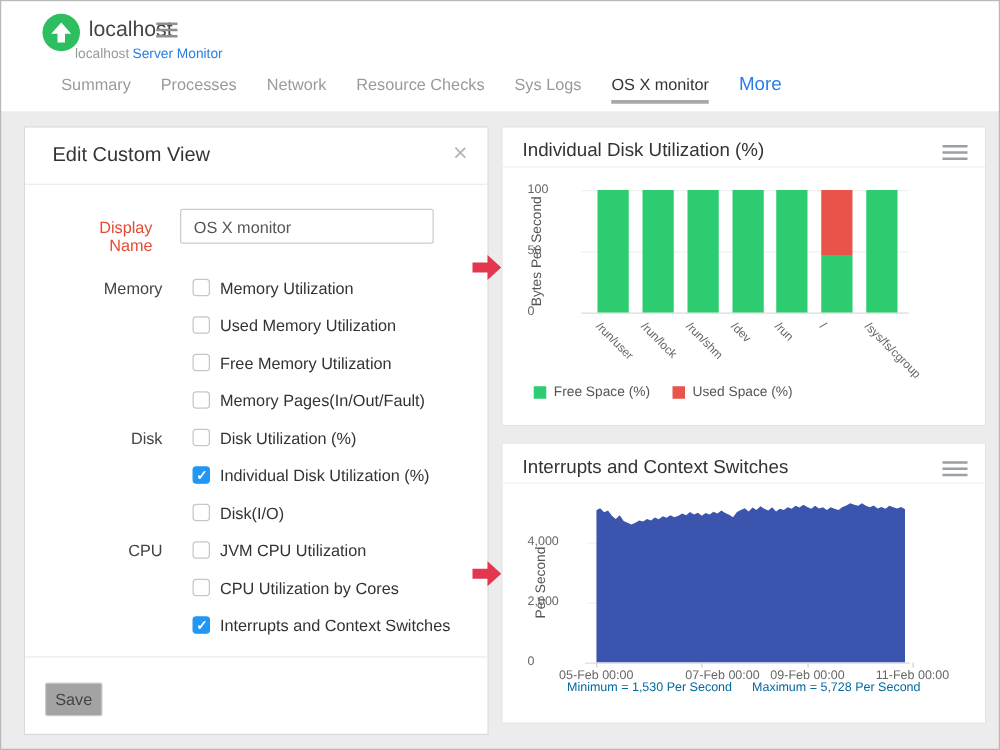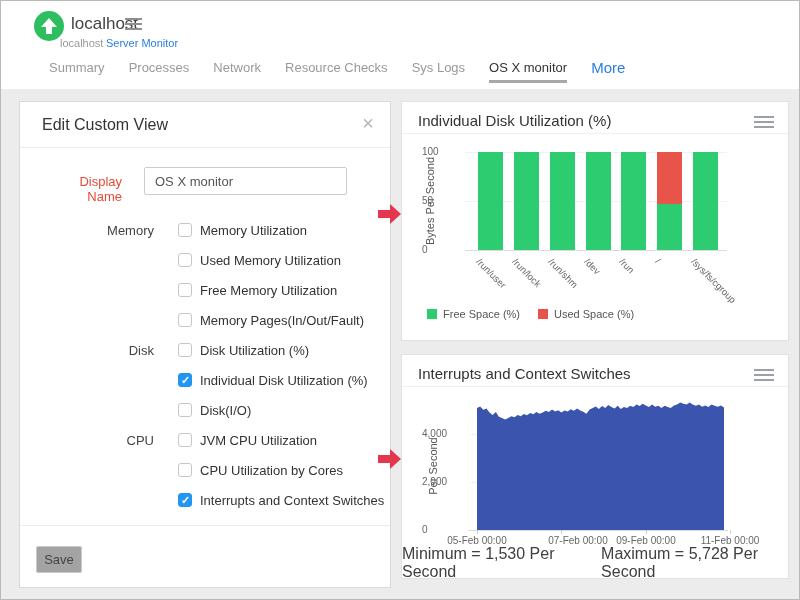--- a/index.html
+++ b/index.html
@@ -19,21 +19,21 @@
   .tab.active { color:#333; border-bottom:3px solid #a8a8a8; padding-bottom:5px; }
   .tab.more { color:#2a7de2; font-size:15px; }
 
   
   .edit-panel { position:absolute; left:18px; top:100px; width:372px; height:487px; background:#fff; border:1px solid #d9d9d9; }
   .panel-head { position:relative; height:46px; border-bottom:1px solid #ececec; }
   .panel-title { position:absolute; left:22px; top:14px; font-size:16px; color:#333; }
   .panel-close { position:absolute; right:16px; top:11px; font-size:20px; color:#b5b5b5; cursor:pointer; line-height:1; }
   .dn-label { position:absolute; left:25px; top:72px; width:77px; text-align:right; font-size:13px; color:#e64a33; }
   .dn-input { position:absolute; left:124px; top:65px; width:203px; height:28px; border:1px solid #ccc; border-radius:2px; padding:0 10px; font-size:13px; color:#555; font-family:"Liberation Sans",sans-serif; }
-  .cb-rows { position:absolute; left:0; top:113px; width:100%;padding-left:24px; }
+  .cb-rows { position:absolute; left:0; top:113px; width:100%; }
   .cb-row { height:30px; display:flex; align-items:center; }
   .grp-label { width:110px; text-align:right; font-size:13px; color:#444; flex:0 0 110px; }
   .cbx { width:14px; height:14px; margin-left:24px; border:1px solid #c6c6c6; border-radius:3px; background:#fff; position:relative; cursor:pointer; flex:0 0 14px; }
   .cbx.checked { background:#2196f3; border-color:#2196f3; }
   .cbx.checked::after { content:"✓"; position:absolute; left:2px; top:0px; color:#fff; font-size:11px; font-weight:bold; }
   .cb-label { margin-left:8px; font-size:13px; color:#333; }
   .panel-foot { position:absolute; left:0; top:423px; width:100%; height:63px; border-top:1px solid #ececec; }
   .save-btn { position:absolute; left:16px; top:20px; width:46px; height:27px; background:#a3a3a3; border:1px solid #c9c9c9; border-radius:2px; font-size:13px; color:#444; cursor:pointer; font-family:"Liberation Sans",sans-serif; }
 
   
@@ -54,21 +54,21 @@
   .gridline { position:absolute; height:1px; background:#f1f1f1; }
   .axisline { position:absolute; height:1px; background:#dcdcdc; }
   .bar-seg { position:absolute; width:25px; }
   .xlab-rot { position:absolute; font-size:9.5px; color:#666; transform:rotate(45deg); transform-origin:left top; white-space:nowrap; }
   .legend { position:absolute; display:flex; gap:18px; align-items:center; }
   .legend-item { display:flex; align-items:center; gap:6px; font-size:11px; color:#555; cursor:pointer; }
   .swatch { width:10px; height:10px; flex:0 0 10px; }
   .area-svg { position:absolute; left:75px; top:45px; }
   .xtick-label { position:absolute; font-size:10px; color:#666; transform:translateX(-50%); white-space:nowrap; }
   .xtick-mark { position:absolute; width:1px; height:4px; background:#cfcfcf; }
-  .stats-line { position:absolute; left:0; top:190px; width:100%; display:flex; justify-content:center; gap:16px; font-size:16px; color:#404040; }
+  .stats-line { position:absolute; left:0; top:190px; width:100%; display:flex; justify-content:center; gap:16px; font-size:10px; color:#0369a1; }
 </style>
 </head>
 <body>
 
 <div class="screen">
 
   <div class="app-header">
     <div class="status-circle">
       <svg width="30" height="30" viewBox="0 0 30 30">
         <path d="M15 7l8 9h-5v7h-6v-7H7z" fill="#ffffff"></path>

